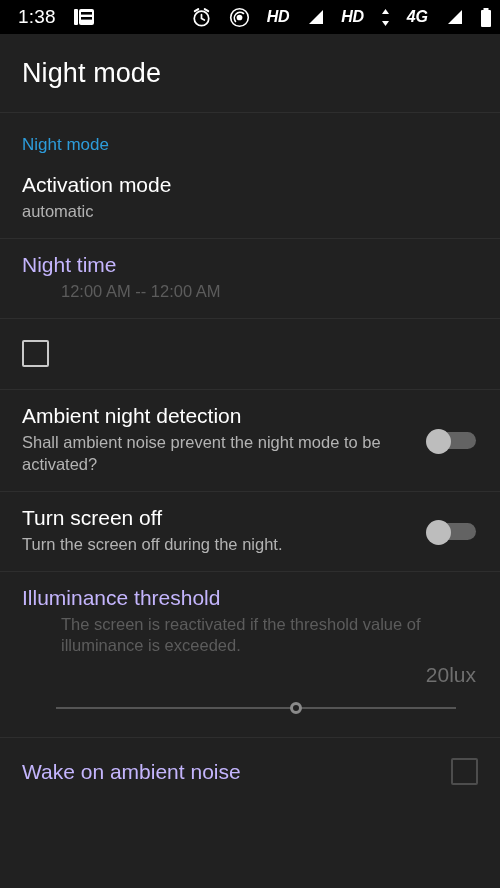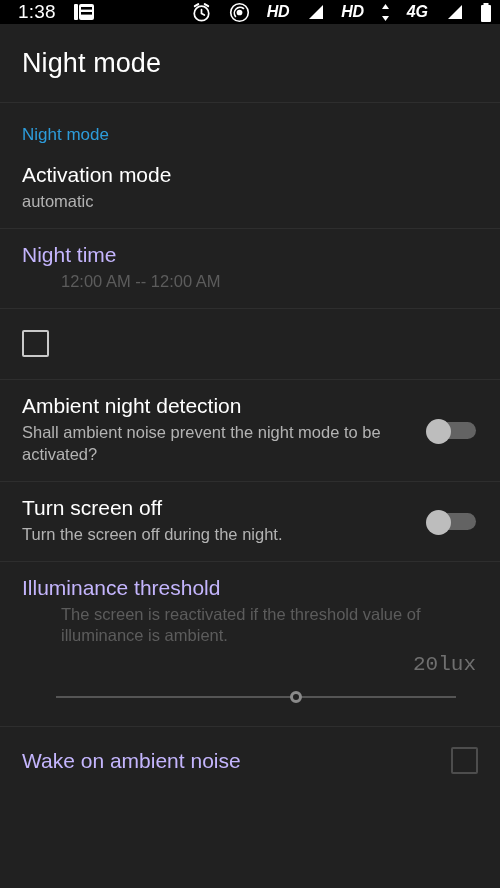--- a/index.html
+++ b/index.html
@@ -5,21 +5,21 @@
   * { margin:0; padding:0; box-sizing:border-box; }
   html, body {
     width:500px; height:888px;
     background:#212121;
     font-family:"Liberation Sans", sans-serif;
     overflow:hidden;
   }
 
   
   .statusbar{
-    height:24px; background:#000; color:#fff;
+    height:34px; background:#000; color:#fff;
     display:flex; align-items:center;
     padding:0 8px 0 18px;
   }
   .sb-time{ font-size:19px; letter-spacing:.2px; }
   .sb-left-icons{ display:flex; align-items:center; margin-left:18px; }
   .sb-spacer{ flex:1; }
   .sb-right{ display:flex; align-items:center; gap:17px; }
   .sb-txt{ font-size:16px; font-style:italic; font-weight:bold; letter-spacing:-.3px;}
   .sb-4g{ font-size:16px; font-style:italic; font-weight:bold; }
 
@@ -72,21 +72,21 @@
     width:36px; height:17px; border-radius:9px;
     background:#636363;
   }
   .toggle .thumb{
     position:absolute; left:0; top:0;
     width:25px; height:25px; border-radius:50%;
     background:#bdbdbd;
   }
 
   
-  .slider-row{ padding:4px 22px 16px 34px;font-family:Liberation Mono, monospace; }
+  .slider-row{ padding:4px 22px 16px 34px; }
   .slider-value{
     text-align:right; color:#6f6f6f;
     font-size:21px; padding-right:2px;
   }
   .slider-track-wrap{
     position:relative; height:26px;
     margin-top:8px; padding:0 22px;
   }
   .slider-line{
     position:absolute; left:22px; right:22px; top:12px;
@@ -224,21 +224,21 @@
       <div class="track"></div>
       <div class="thumb"></div>
     </div>
   </div>
 
   <div class="divider"></div>
 
   <div class="row disabled" style="padding-bottom:2px;">
     <div class="texts">
       <div class="title">Illuminance threshold</div>
-      <div class="summary">The screen is reactivated if the threshold value of illuminance is ambient.</div>
+      <div class="summary">The screen is reactivated if the threshold value of illuminance is exceeded.</div>
     </div>
   </div>
 
   <div class="slider-row">
     <div class="slider-value">20lux</div>
     <div class="slider-track-wrap">
       <div class="slider-line"></div>
       <div class="slider-thumb" style="left: calc(60% - 10.4px);"></div>
     </div>
   </div>

